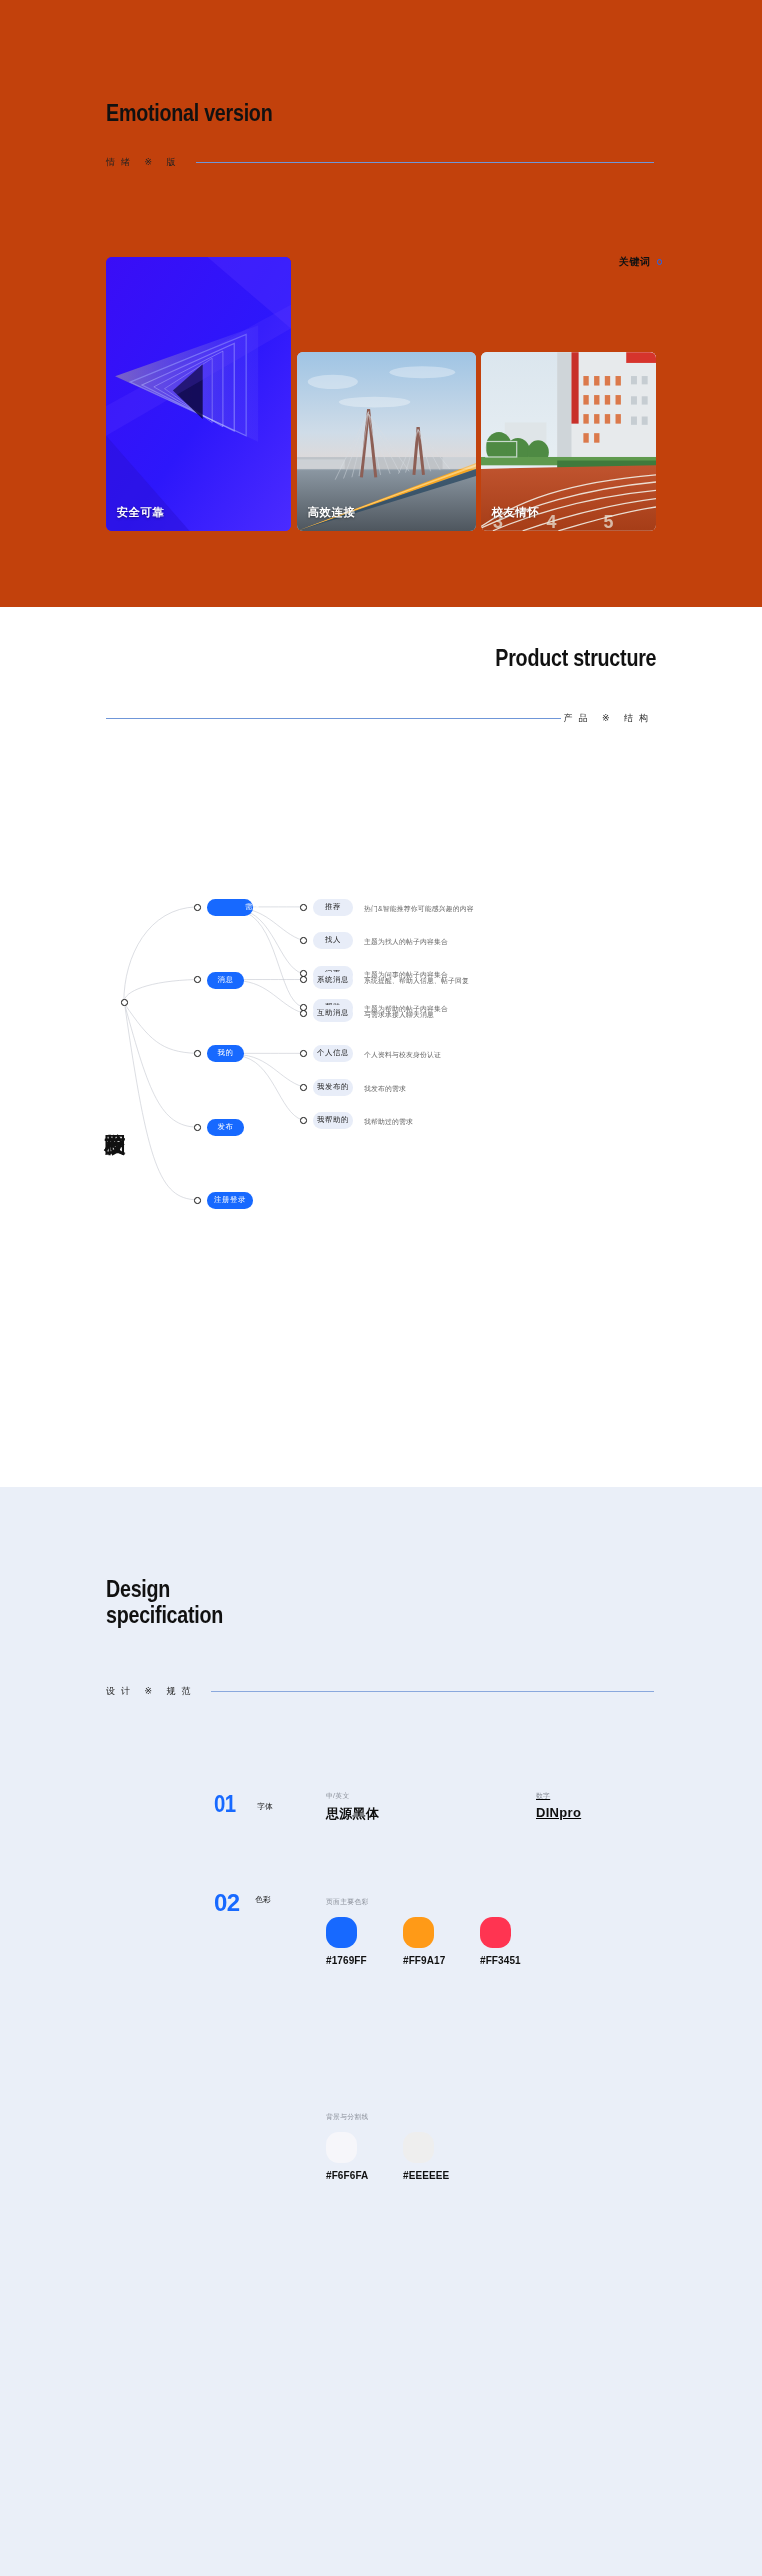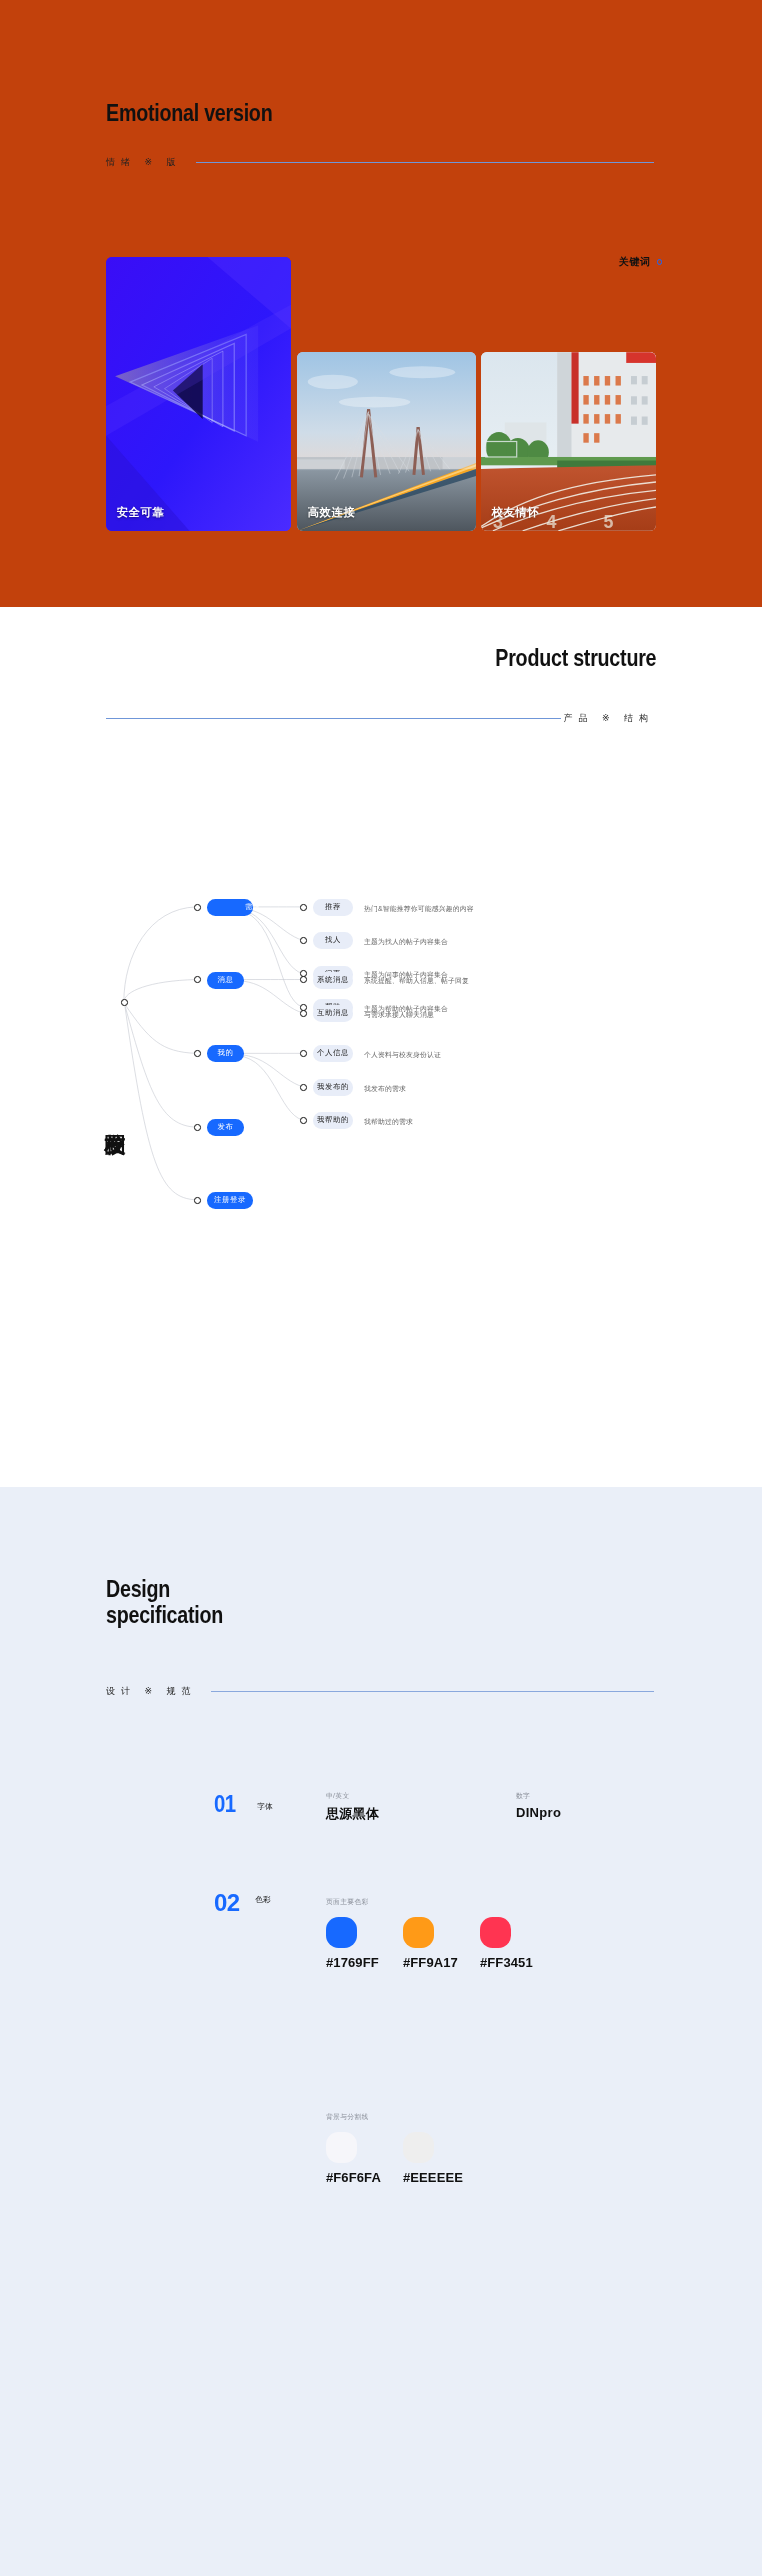--- a/index.html
+++ b/index.html
@@ -94,31 +94,31 @@
     font-size: 24px; font-weight: 700; color: #1769FF; letter-spacing: -0.6px;
     transform: scaleX(0.85); transform-origin: left bottom; line-height: 1;
   }
   .spec-num-cn { font-size: 7.7px; color: #111; margin-left: 1.2px; }
   .spec-row-head { display: flex; align-items: flex-end; gap: 1.2px; }
   .small-gray { font-size: 6.8px; color: #8a8f99; letter-spacing: 0.3px; }
   .font-name { font-size: 13px; font-weight: 700; color: #101010; margin-top: 4.2px; letter-spacing: 0.3px; }
   .r01-num  { position: absolute; left: 214px; top: 305px; }
   .r01-cn   { position: absolute; left: 256px; top: 313px; }
   .r01-en   { position: absolute; left: 326px; top: 304px; }
-  .r01-num2 { position: absolute; left: 516px; top: 304px; }
+  .r01-num2 { position: absolute; left: 536px; top: 304px; text-decoration: underline; }
 
   .r02-num { position: absolute; left: 214px; top: 404px; }
   .r02-cn  { position: absolute; left: 254px; top: 406px; }
 
   .swatch-group { position: absolute; }
   .swatch-title { font-size: 6.8px; color: #8a8f99; letter-spacing: 0.3px; margin-bottom: 9.5px; }
   .swatches { display: flex; gap: 40px; }
   .swatch-item { width: 37px; }
   .swatch-chip { width: 31px; height: 31px; border-radius: 40% / 40%; }
-  .swatch-hex { margin-top: 7.7px; font-size: 13px; font-weight: 700; color: #101010; letter-spacing: 0.1px; }
+  .swatch-hex { margin-top: 7.7px; font-size: 10px; font-weight: 700; color: #101010; letter-spacing: 0.1px; }
 
   .g-main { left: 326px; top: 410px; }
   .g-text { left: 326px; top: 518px; }
   .g-bg   { left: 326px; top: 625px; }
 </style>
 </head>
 <body>
 
 <div class="page">
 

